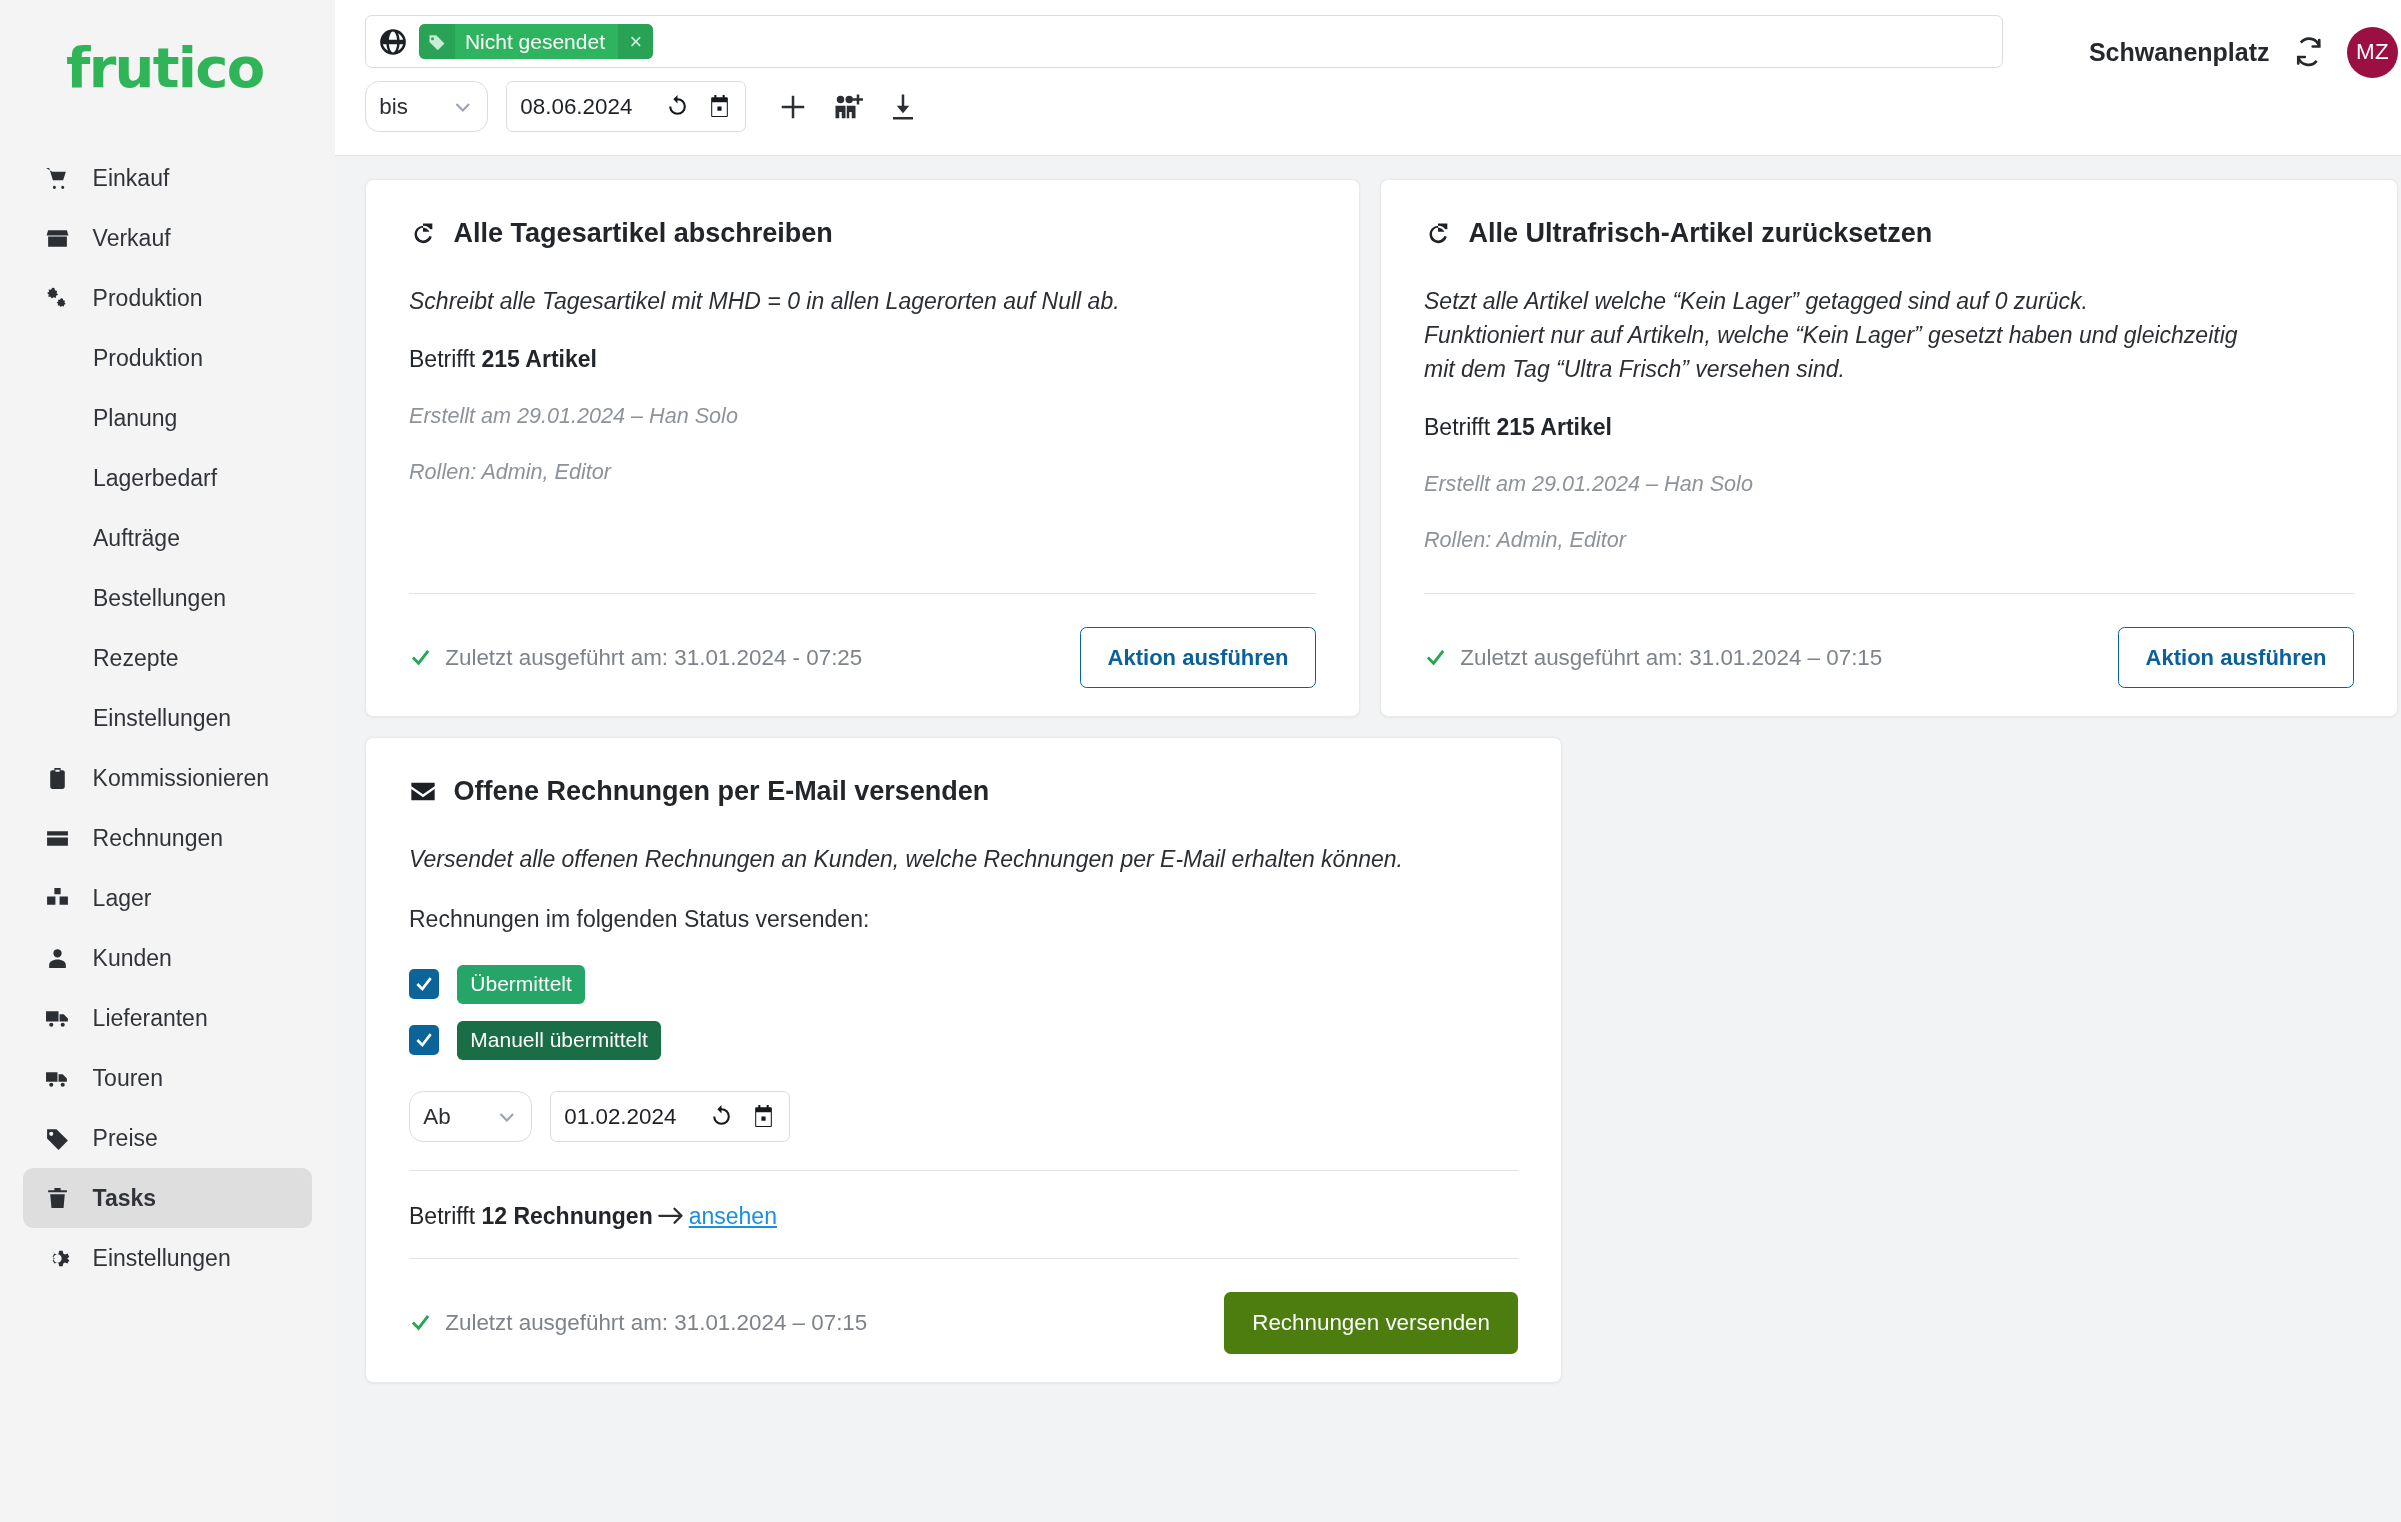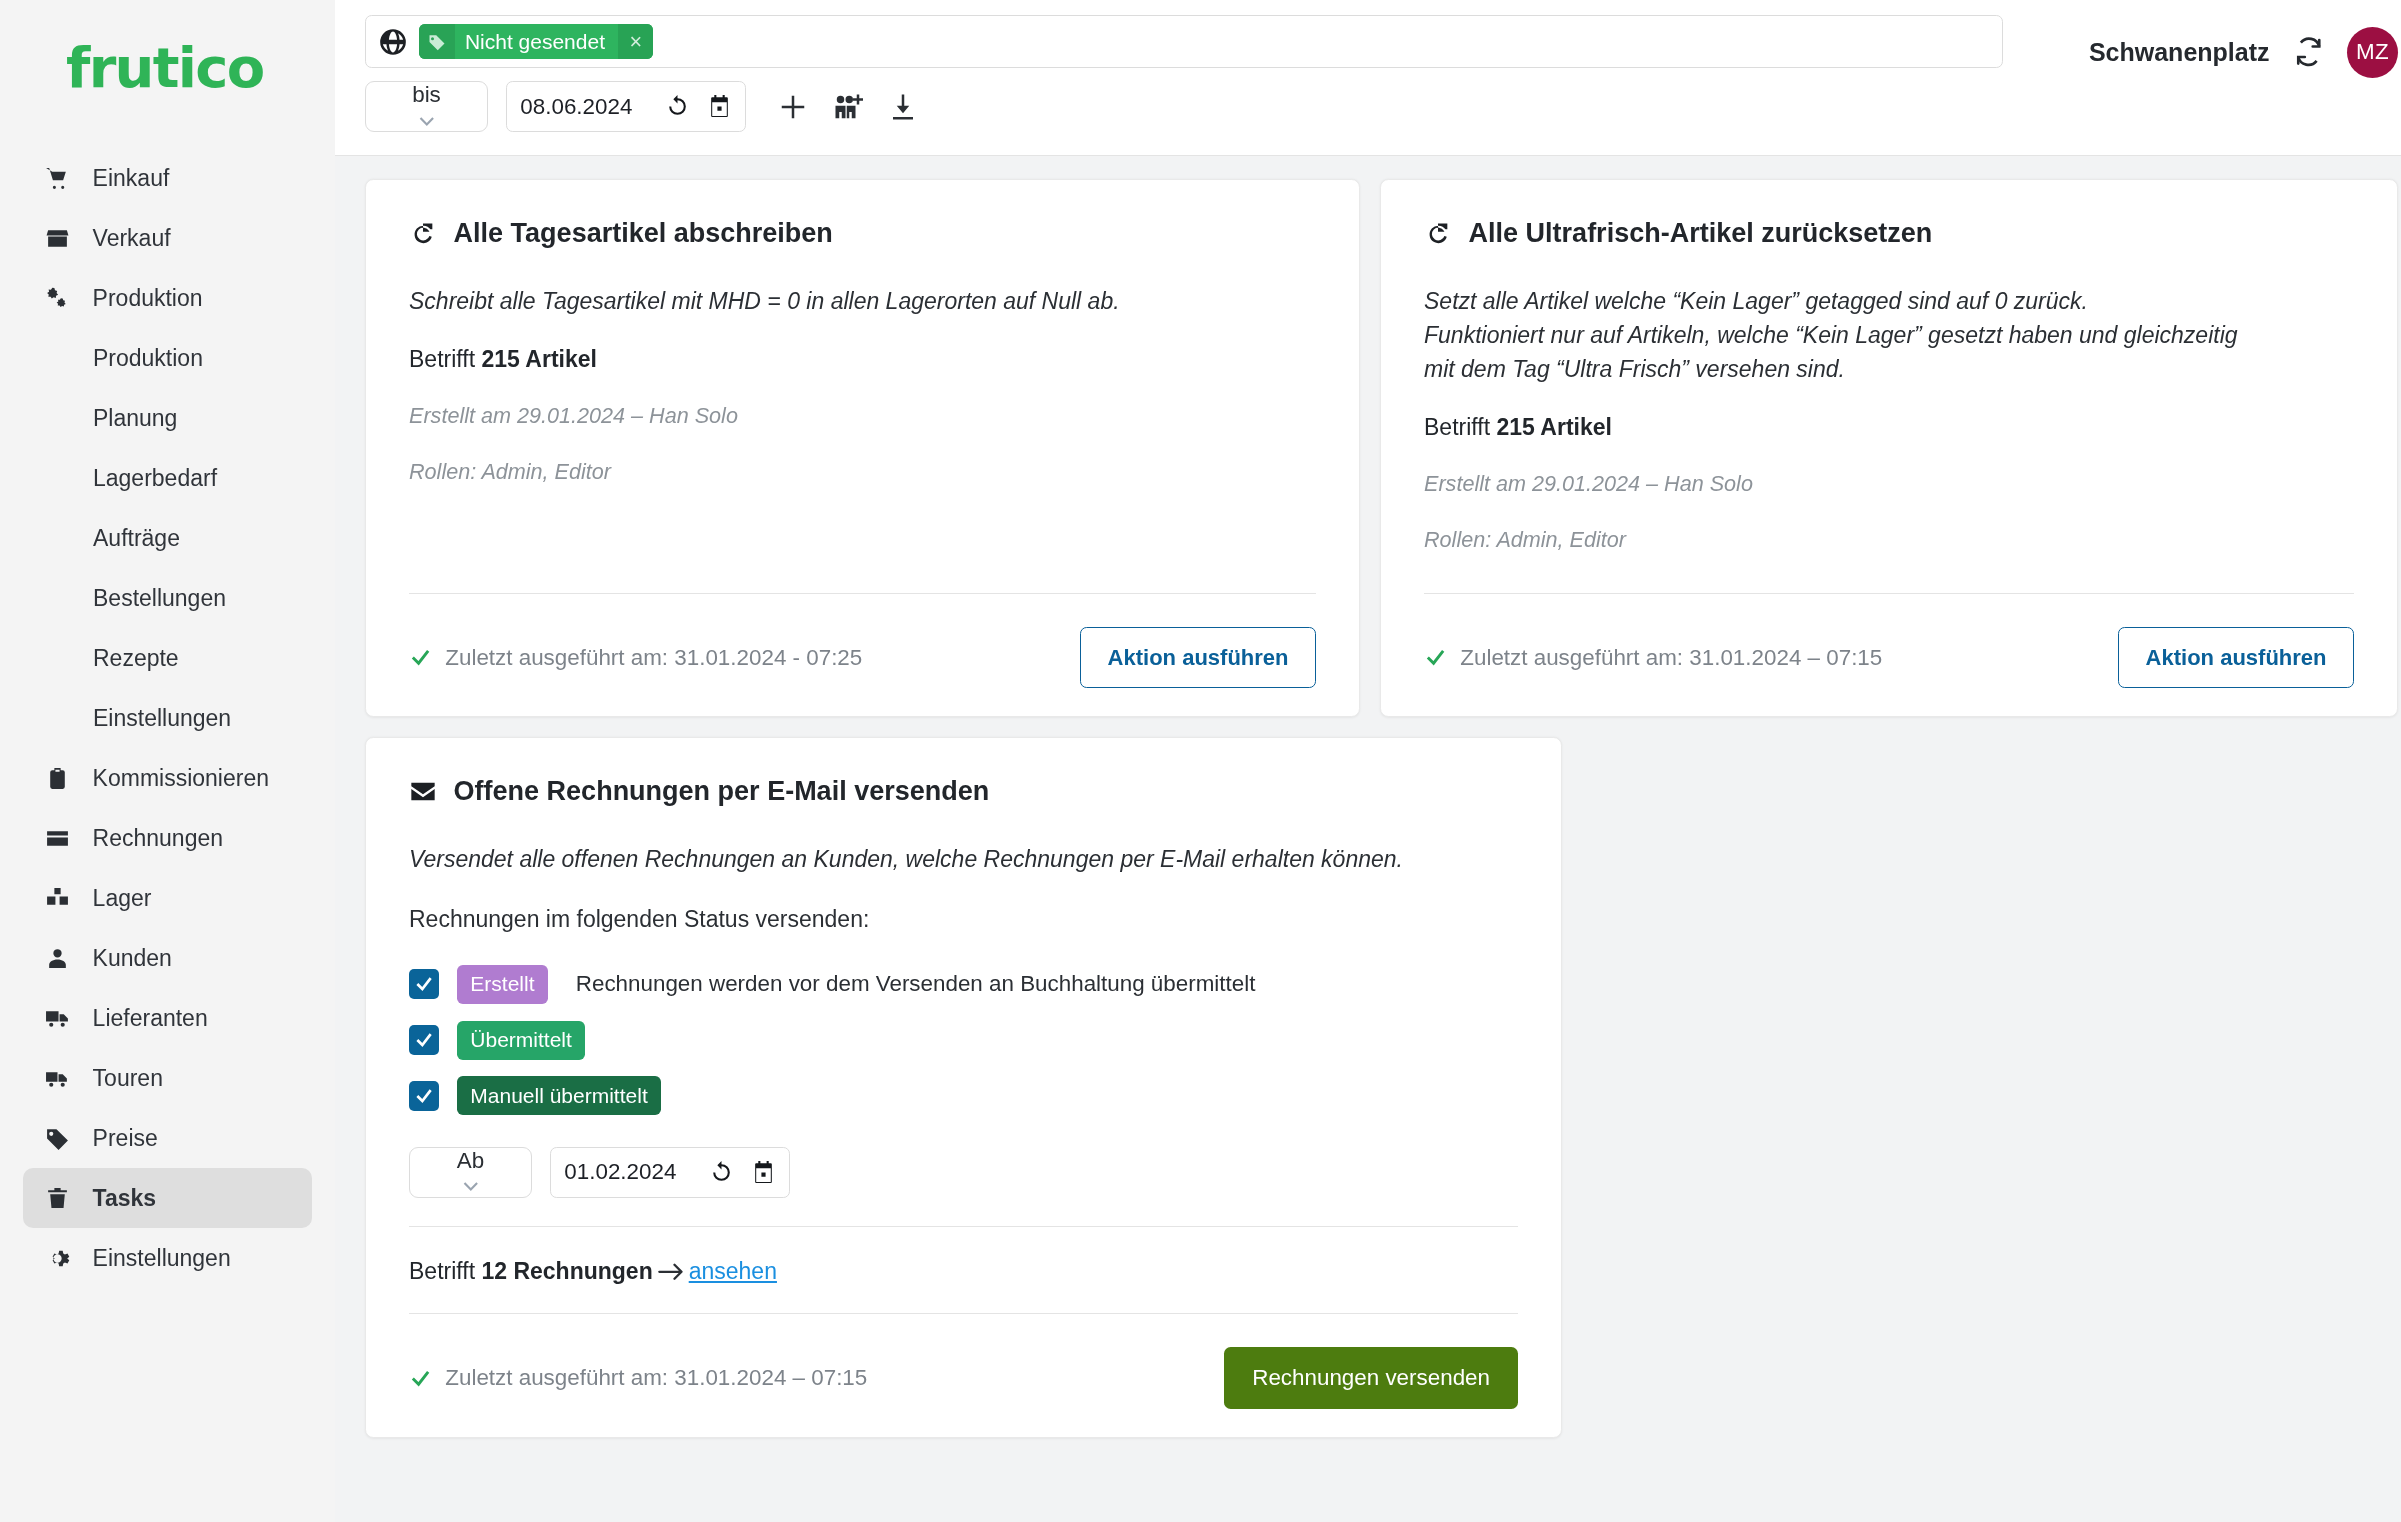--- a/index.html
+++ b/index.html
@@ -72,23 +72,23 @@
   }
   .chip-tag svg { width: 18px; height: 18px; fill: #c9ecd6; }
   .chip-label { display: flex; align-items: center; padding: 0 13.3px 0 10px; }
   .chip-x {
     background: #28a355; display: flex; align-items: center; justify-content: center;
     width: 35px; cursor: pointer; color: #d3eedd; font-size: 21.6px;
   }
 
   .row2 { display: flex; align-items: center; margin-top: 13.3px; gap: 0; }
   .select-box {
-    width: 123px; height: 51px; border: 0.8px solid #dcdcdc; border-radius: 9px;
+    width: 123px; height: 51px; border: 0.8px solid #dcdcdc; border-radius: 14px;
     background: #fff; display: flex; align-items: center; justify-content: space-between;
-    padding: 0 13.3px; font-size: 22.4px; color: #2b2f34; cursor: pointer; flex-direction: column;
+    padding: 0 13.3px; font-size: 22.4px; color: #2b2f34; cursor: pointer;
   }
   .chev { width: 21.6px; height: 21.6px; stroke: #9aa4b0; stroke-width: 2.4; fill: none; }
   .date-box {
     margin-left: 18px; height: 51px; min-width: 240px;
     border: 0.8px solid #dcdcdc; border-radius: 6.6px; background: #fff;
     display: flex; align-items: center; padding: 0 13.3px; gap: 16.6px;
     font-size: 22.4px; color: #1d2026; cursor: text;
   }
   .date-val { flex: 1; }
   .ic { width: 25px; height: 25px; fill: #15181c; cursor: pointer; }
@@ -442,29 +442,20 @@
       <section class="card card-c">
         <div class="card-title">
           <svg viewBox="0 0 24 24">
             <path d="M2 4h20v3l-10 7L2 7V4zm0 5.5l10 7 10-7V19H2V9.5z"></path>
           </svg>
           <span>Offene Rechnungen per E-Mail versenden</span>
         </div>
         <div class="card-desc">Versendet alle offenen Rechnungen an Kunden, welche Rechnungen per E-Mail erhalten können.</div>
         <div class="status-label">Rechnungen im folgenden Status versenden:</div>
 
-        <div class="status-row">
-          <span class="cbx">
-            <svg viewBox="0 0 24 24">
-                <path d="M4 12l6 6L20 5"></path>
-              </svg>
-          </span>
-          <span class="badge" style="background:#b07cd0">Erstellt</span>
-          <span class="status-note">Rechnungen werden vor dem Versenden an Buchhaltung übermittelt</span>
-        </div>
 
         <div class="status-row">
           <span class="cbx">
             <svg viewBox="0 0 24 24">
                 <path d="M4 12l6 6L20 5"></path>
               </svg>
           </span>
           <span class="badge" style="background:#26a568">Übermittelt</span>
         </div>
 

